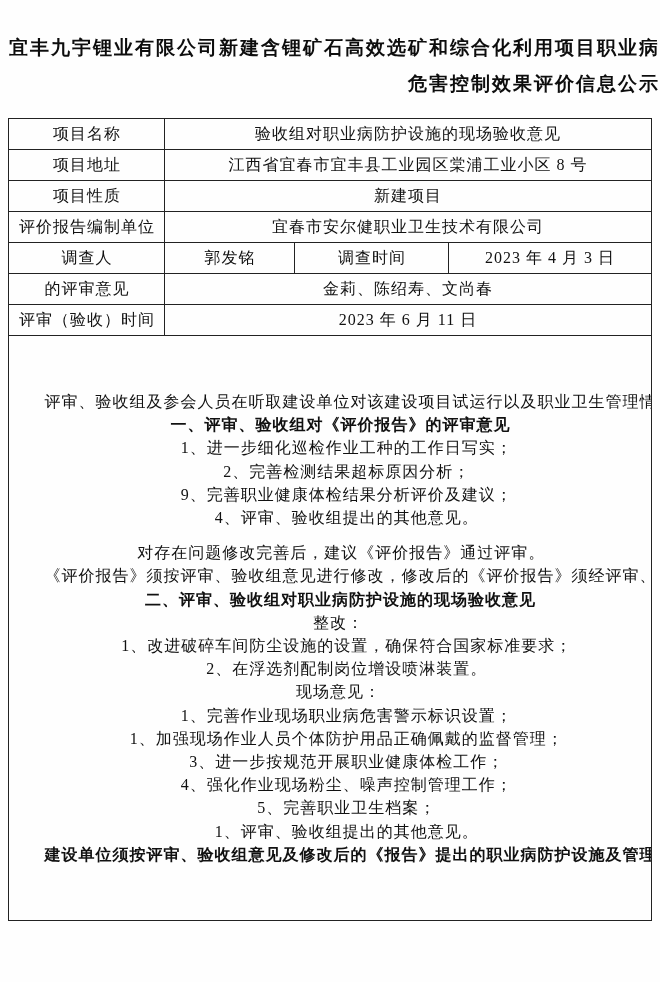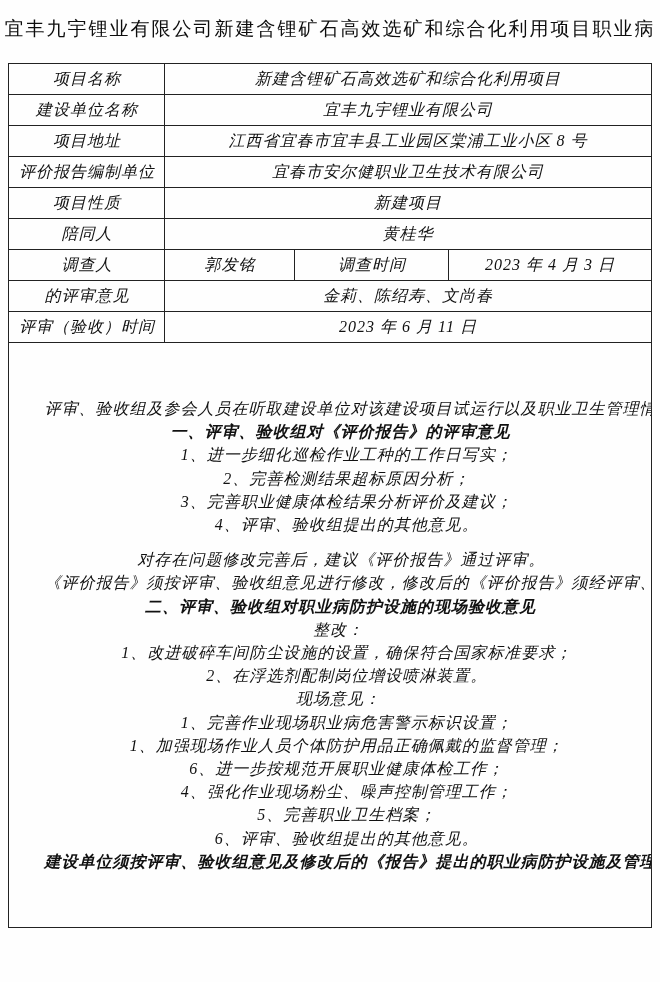--- a/index.html
+++ b/index.html
@@ -8,44 +8,43 @@
     position: relative;
     width: 660px;
     height: 982px;
     margin: 0 auto;
     background: #fefefe;
     color: #111;
     font-family: "Liberation Serif", "DejaVu Serif", serif;
     overflow: hidden;
   }
   .doc-title {
-    padding-top: 11px;
-    text-align: center;
+    padding-top: 30px;
+    text-align: right;
     font-size: 19px;
-    font-weight: normal;
+    font-weight: bold;
     letter-spacing: 2px;
     line-height: 36px;
     color: #0d0d0d;
   }
   table.info-table {
     table-layout: fixed;
     border-collapse: collapse;
     width: 642px;
     margin: 16px auto 0 auto;
   }
   table.info-table td {
     border: 1px solid #222;
     font-size: 16px;
     letter-spacing: 1px;
     text-align: center;
     vertical-align: middle;
     padding: 1px 3px;
     overflow: hidden;
     white-space: nowrap;
-    font-style: italic;
   }
   tr.data-row { height: 31px; }
   td.lbl { font-weight: normal; }
   td.notice-cell {
     height: 585px;
     text-align: justify;
     white-space: normal;
     vertical-align: top;
     padding: 3px 4px 2px 3px;
     letter-spacing: 3.5px;
@@ -58,53 +57,46 @@
   .para-label { text-indent: 1.05em; }
   .para-pbold { font-weight: bold; text-indent: 2em; }
 </style>
 </head>
 <body>
 
 <div class="page">
 
   <div class="doc-title">
     <div>宜丰九宇锂业有限公司新建含锂矿石高效选矿和综合化利用项目职业病</div>
+    <div>危害控制效果评价信息公示</div>
   </div>
 
   <table class="info-table">
     <colgroup>
       <col style="width:156px">
       <col style="width:130px">
       <col style="width:154px">
       <col style="width:202px">
     </colgroup>
     <tbody>
       <tr class="data-row">
         <td class="lbl">项目名称</td>
-        <td class="val" colspan="3">新建含锂矿石高效选矿和综合化利用项目</td>
-      </tr>
-      <tr class="data-row">
-        <td class="lbl">建设单位名称</td>
-        <td class="val" colspan="3">宜丰九宇锂业有限公司</td>
+        <td class="val" colspan="3">验收组对职业病防护设施的现场验收意见</td>
       </tr>
       <tr class="data-row">
         <td class="lbl">项目地址</td>
         <td class="val" colspan="3">江西省宜春市宜丰县工业园区棠浦工业小区 8 号</td>
       </tr>
       <tr class="data-row">
-        <td class="lbl">评价报告编制单位</td>
-        <td class="val" colspan="3">宜春市安尔健职业卫生技术有限公司</td>
-      </tr>
-      <tr class="data-row">
         <td class="lbl">项目性质</td>
         <td class="val" colspan="3">新建项目</td>
       </tr>
       <tr class="data-row">
-        <td class="lbl">陪同人</td>
-        <td class="val" colspan="3">黄桂华</td>
+        <td class="lbl">评价报告编制单位</td>
+        <td class="val" colspan="3">宜春市安尔健职业卫生技术有限公司</td>
       </tr>
       <tr class="data-row">
         <td class="lbl">调查人</td>
         <td class="val">郭发铭</td>
         <td class="lbl">调查时间</td>
         <td class="val">2023 年 4 月 3 日</td>
       </tr>
       <tr class="data-row">
         <td class="lbl">的评审意见</td>
         <td class="val" colspan="3">金莉、陈绍寿、文尚春</td>
@@ -112,34 +104,34 @@
       <tr class="data-row">
         <td class="lbl">评审（验收）时间</td>
         <td class="val" colspan="3">2023 年 6 月 11 日</td>
       </tr>
       <tr>
         <td class="notice-cell" colspan="4">
             <p class="para para-p">评审、验收组及参会人员在听取建设单位对该建设项目试运行以及职业卫生管理情况的介绍和报告编制单位对该建设项目职业病危害控制效果评价情况说明的基础上，查阅了有关资料，审阅了《评价报告》，并现场核查了该项目职业病防护设施及职业卫生管理情况，经过质询与讨论，形成如下意见：</p>
             <p class="para para-h">一、评审、验收组对《评价报告》的评审意见</p>
             <p class="para para-item">1、进一步细化巡检作业工种的工作日写实；</p>
             <p class="para para-item">2、完善检测结果超标原因分析；</p>
-            <p class="para para-item">3、完善职业健康体检结果分析评价及建议；</p>
+            <p class="para para-item">9、完善职业健康体检结果分析评价及建议；</p>
             <p class="para para-item">4、评审、验收组提出的其他意见。</p>
             <p class="para para-sub">对存在问题修改完善后，建议《评价报告》通过评审。</p>
             <p class="para para-p">《评价报告》须按评审、验收组意见进行修改，修改后的《评价报告》须经评审、验收组签字确认。</p>
             <p class="para para-h">二、评审、验收组对职业病防护设施的现场验收意见</p>
             <p class="para para-label">整改：</p>
             <p class="para para-item">1、改进破碎车间防尘设施的设置，确保符合国家标准要求；</p>
             <p class="para para-item">2、在浮选剂配制岗位增设喷淋装置。</p>
             <p class="para para-label">现场意见：</p>
             <p class="para para-item">1、完善作业现场职业病危害警示标识设置；</p>
             <p class="para para-item">1、加强现场作业人员个体防护用品正确佩戴的监督管理；</p>
-            <p class="para para-item">6、进一步按规范开展职业健康体检工作；</p>
+            <p class="para para-item">3、进一步按规范开展职业健康体检工作；</p>
             <p class="para para-item">4、强化作业现场粉尘、噪声控制管理工作；</p>
             <p class="para para-item">5、完善职业卫生档案；</p>
-            <p class="para para-item">6、评审、验收组提出的其他意见。</p>
+            <p class="para para-item">1、评审、验收组提出的其他意见。</p>
             <p class="para para-pbold">建设单位须按评审、验收组意见及修改后的《报告》提出的职业病防护设施及管理措施的建议进行整改，整改完成同意该项目职业病防护设施通过评审。</p>
           </td>
       </tr>
     </tbody>
   </table>
 
 </div>
 
 </body></html>

